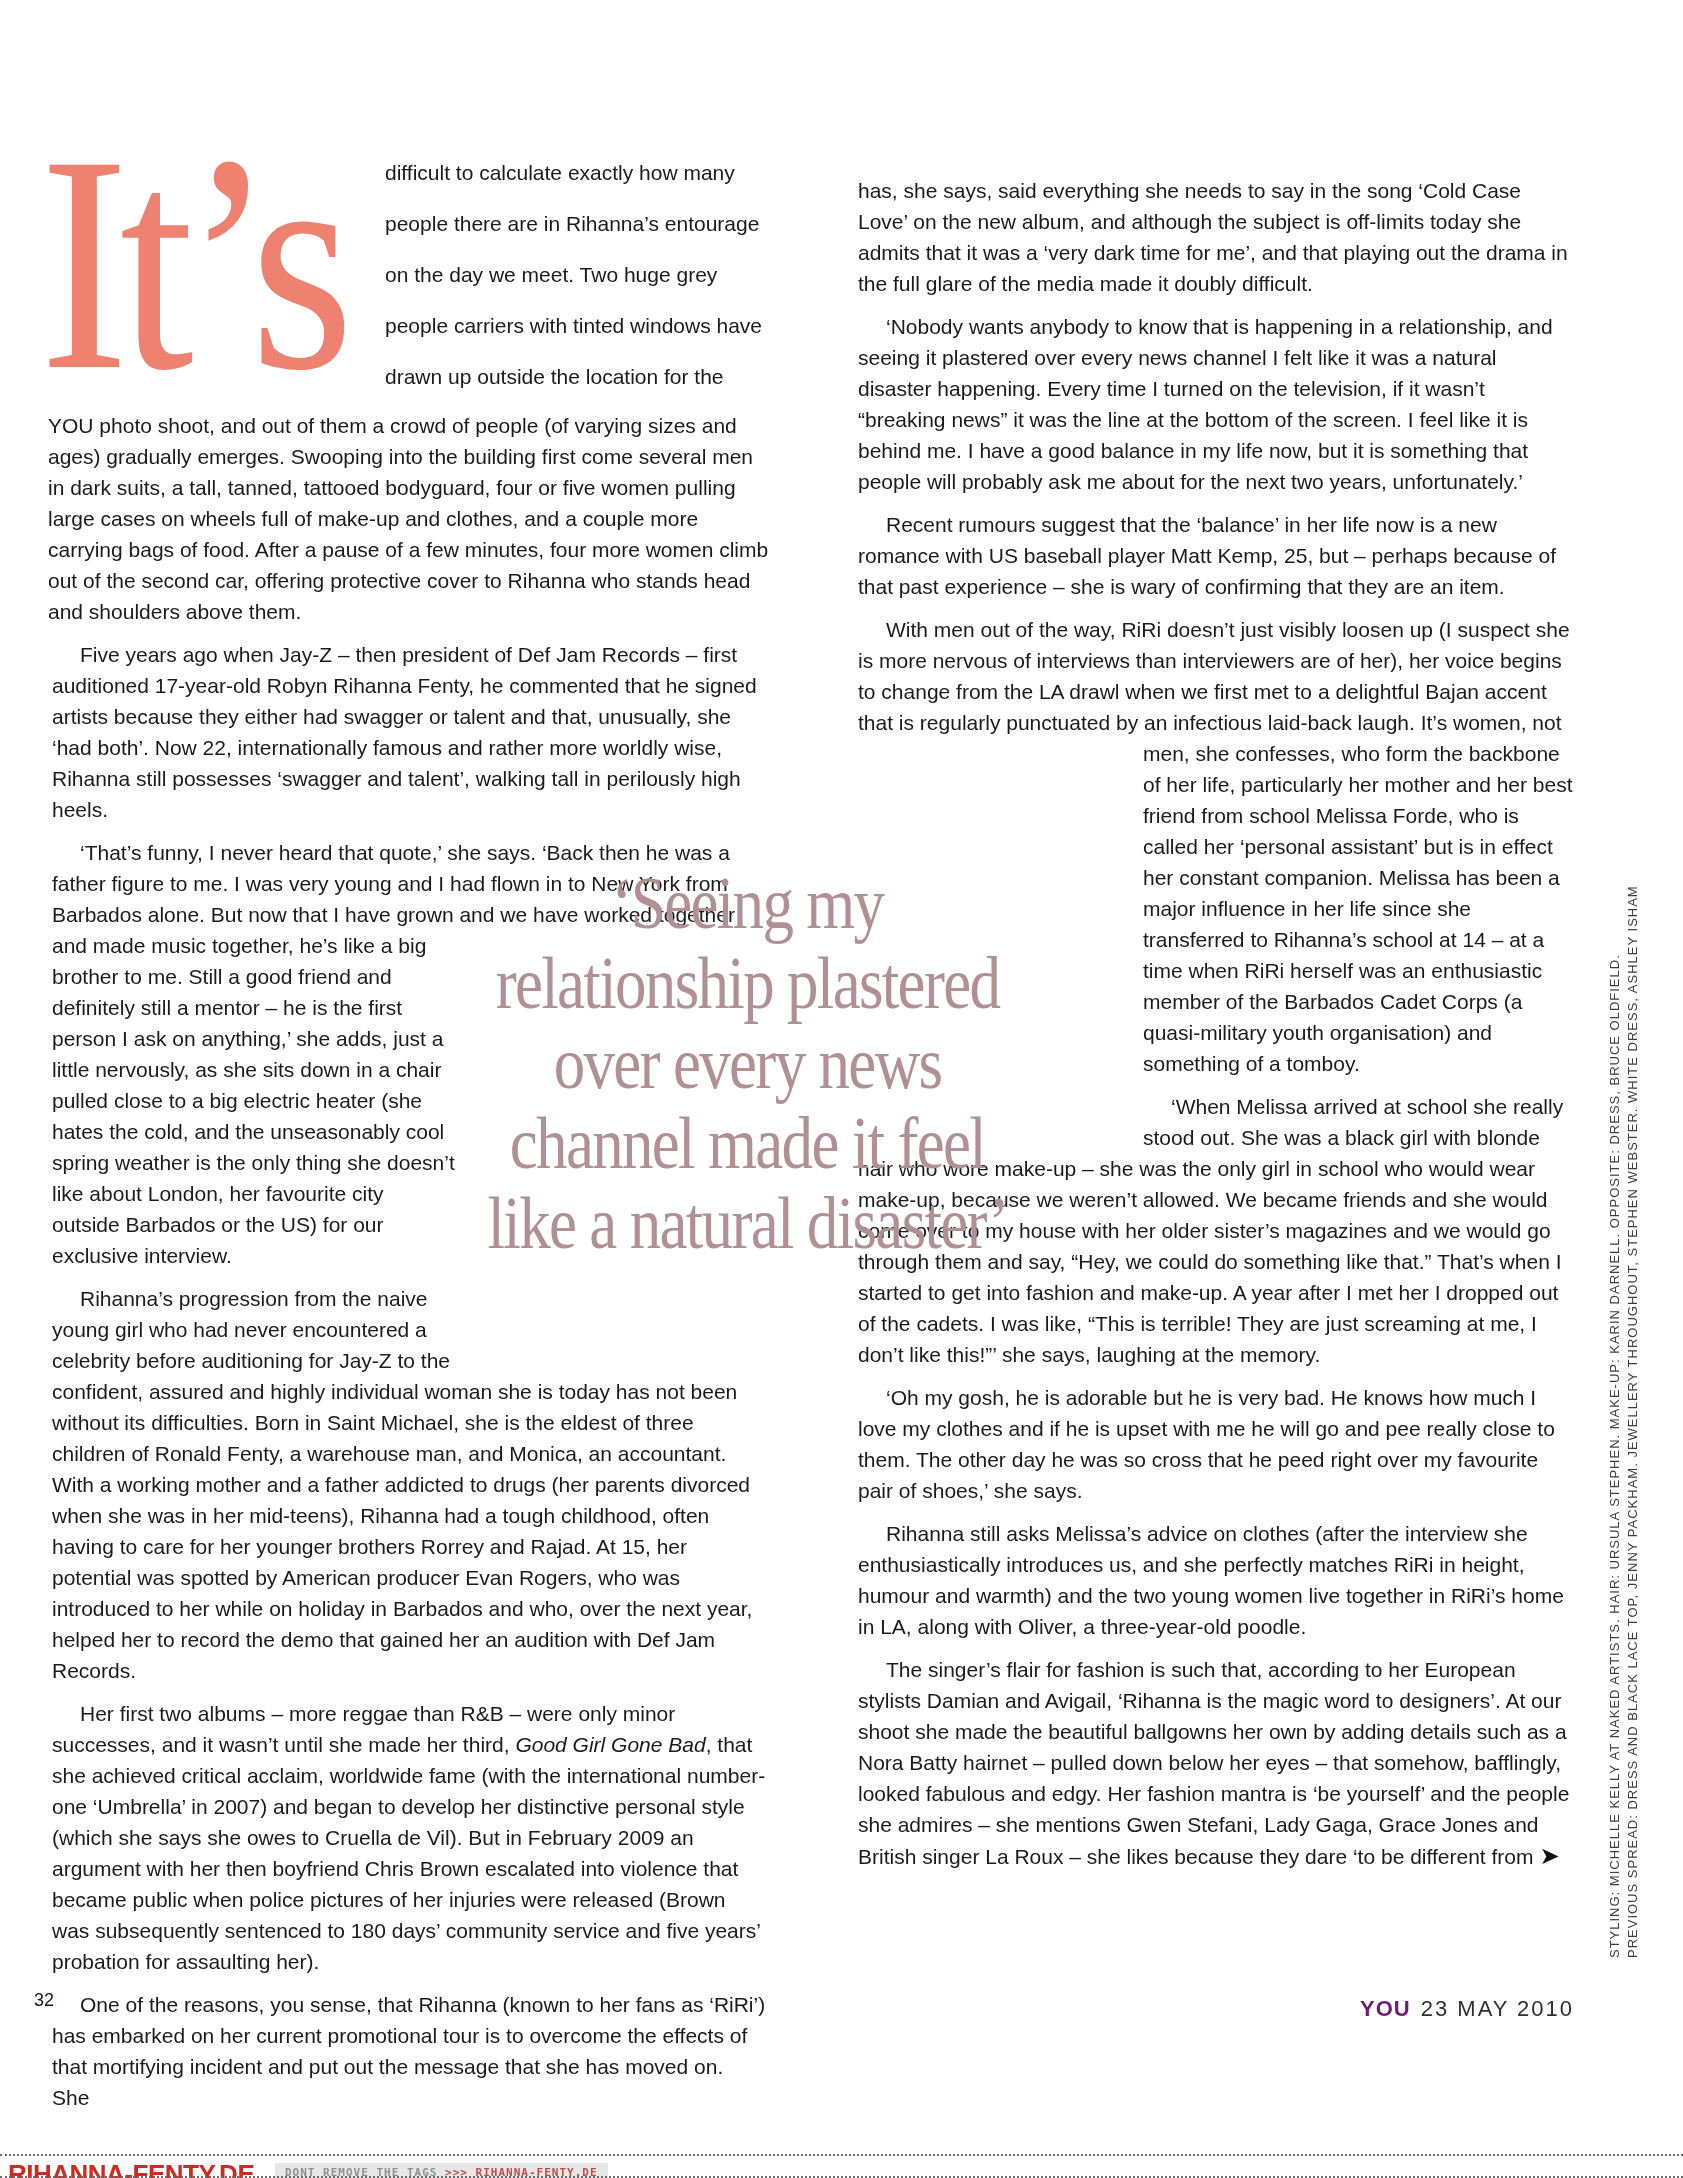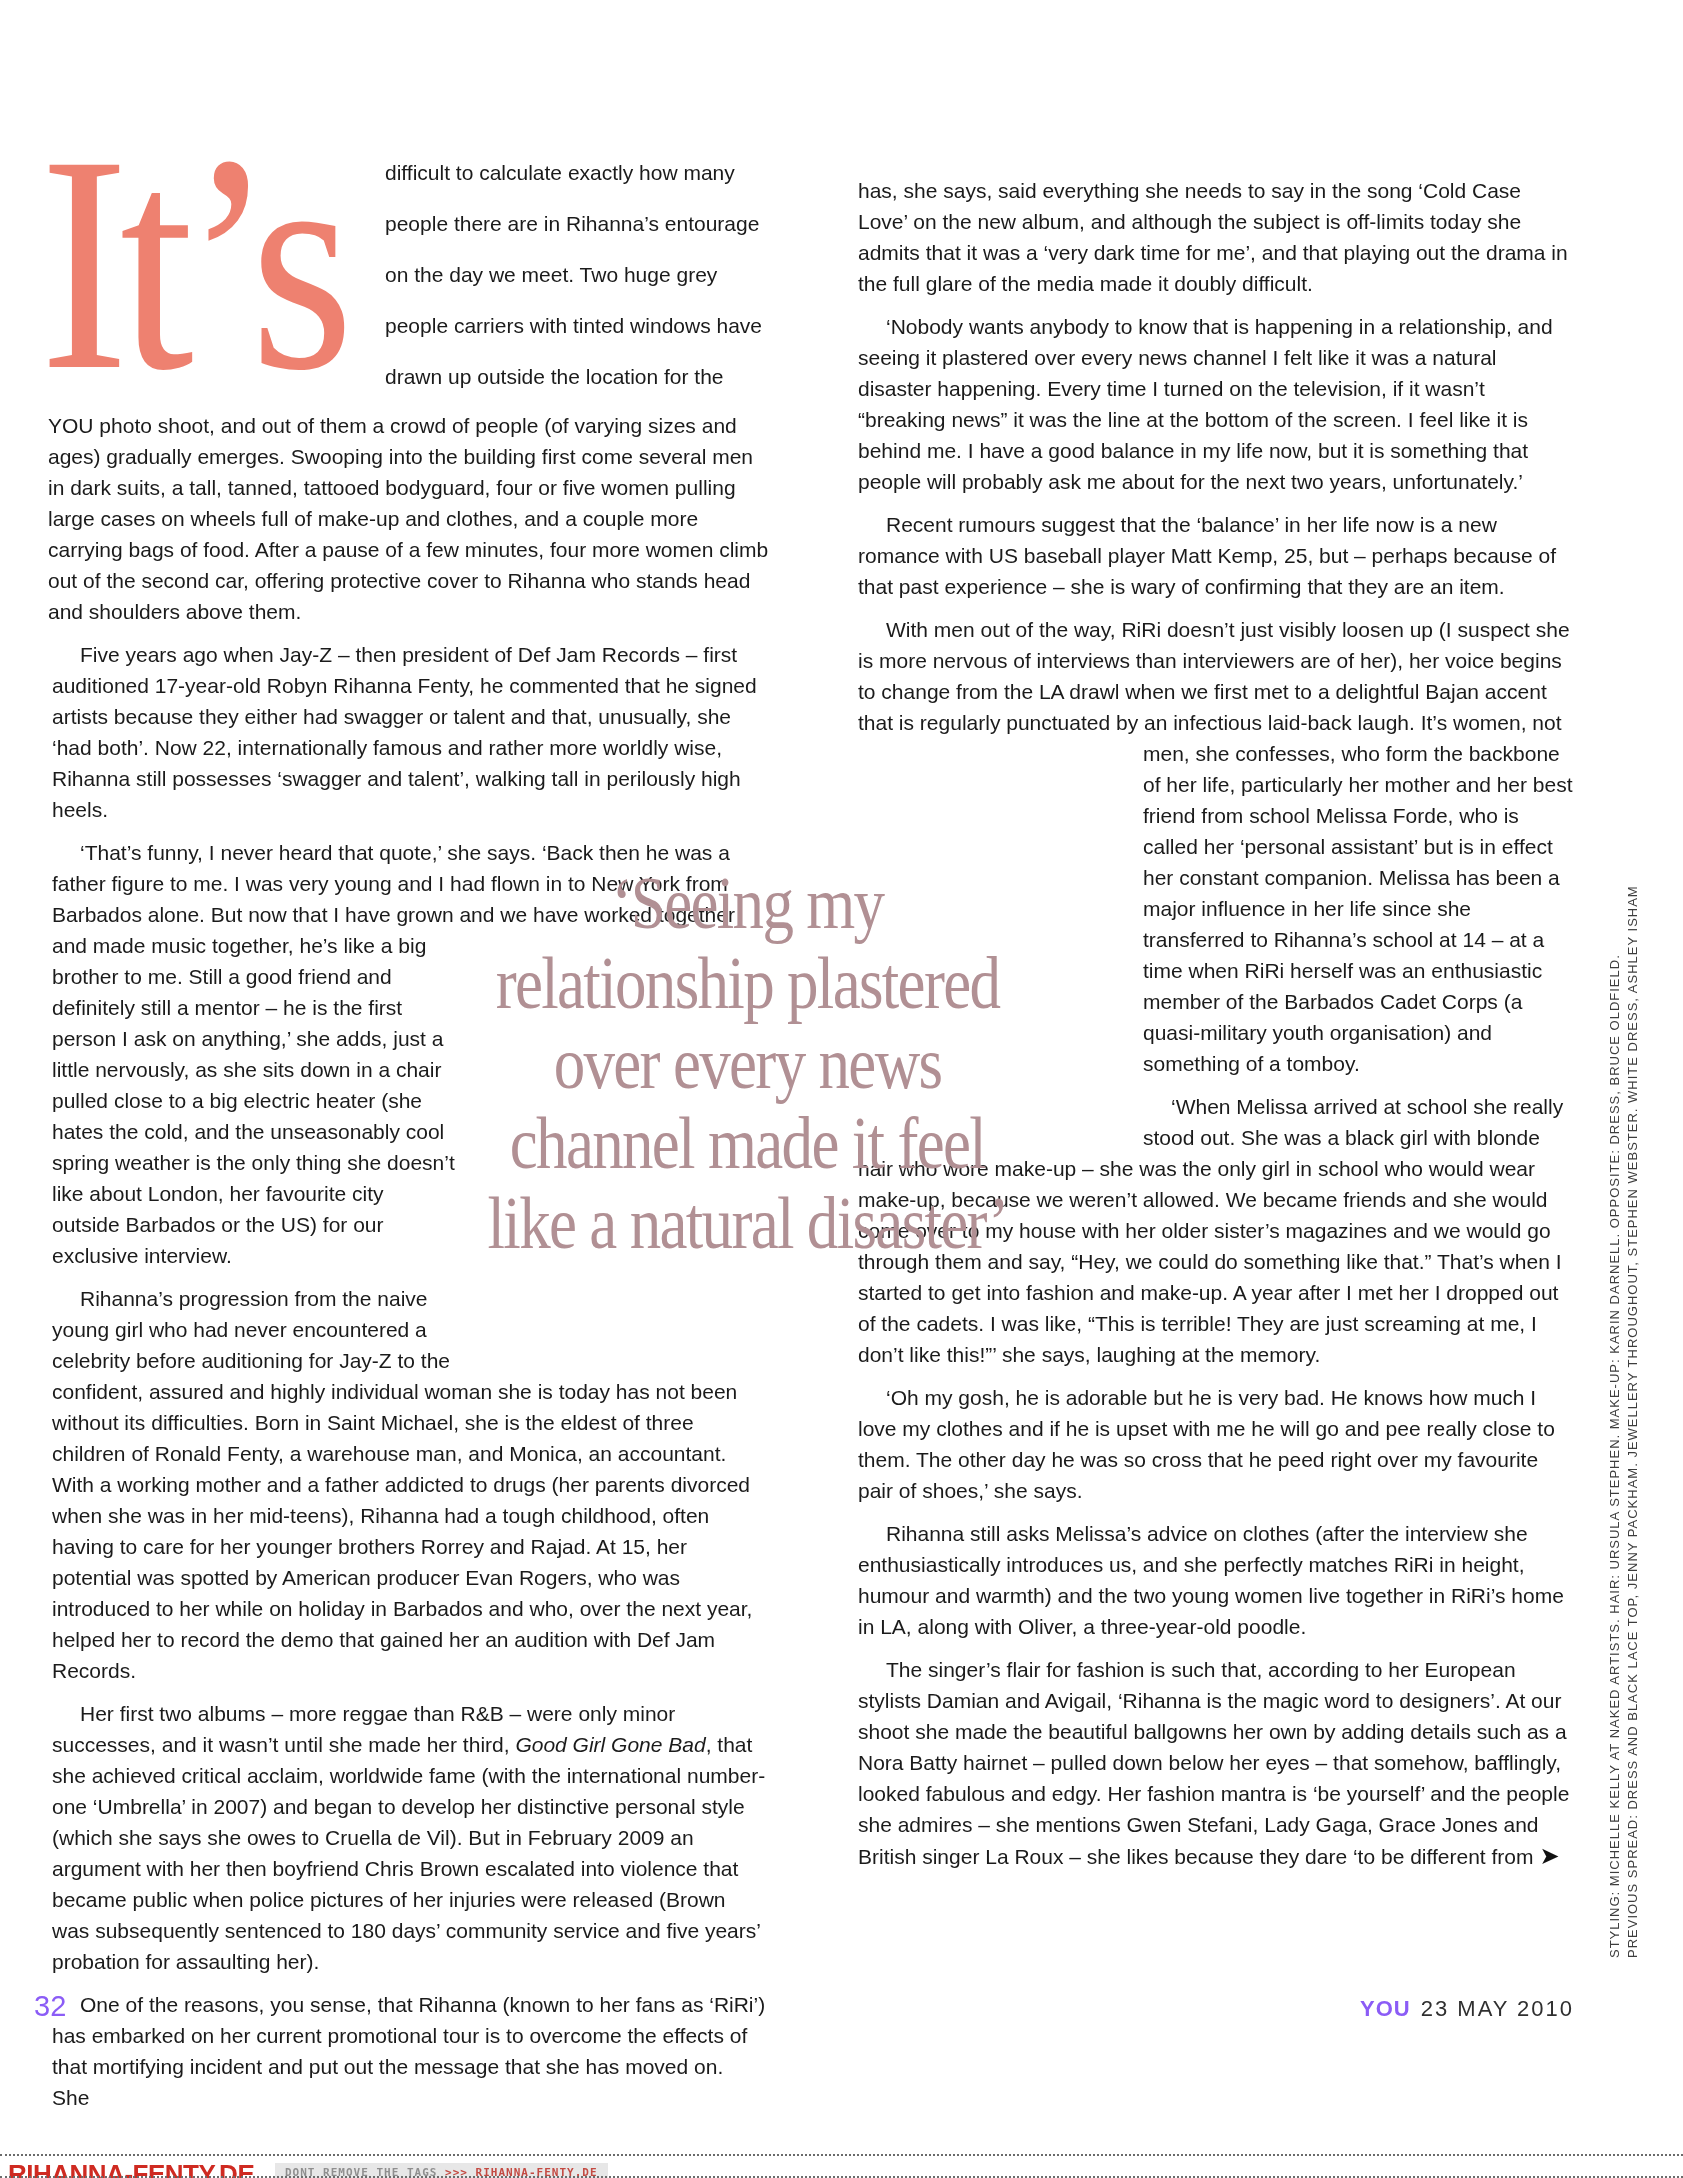--- a/index.html
+++ b/index.html
@@ -58,27 +58,27 @@
     transform:rotate(-90deg);
     transform-origin:top left;
     font-size:13px;line-height:18px;
     letter-spacing:1px;
     color:#3d3d3d;
     white-space:nowrap;
   }
   
   #page-number{
     position:absolute;left:34px;top:1990px;
-    font-size:29px;color:#8b5cf6;letter-spacing:0;
+    font-size:18px;color:#0f172a;letter-spacing:0;
   }
   #footer-right{
     position:absolute;right:109px;top:1996px;
     font-size:22px;letter-spacing:2px;color:#2f2f2f;
   }
-  #footer-right .mag{font-weight:bold;letter-spacing:1px;margin-right:10px;color:#8b5cf6;}
+  #footer-right .mag{font-weight:bold;letter-spacing:1px;margin-right:10px;color:#701a75;}
   
   .continue-arrow{font-size:24px;line-height:31px;color:#111;margin-left:6px;}
   
   .dotted{position:absolute;left:0;width:1683px;border-top:2px dotted #6b6b6b;height:0;}
   #dotted-top{top:2154px;}
   #dotted-bottom{top:2176px;}
   #wm-brand{
     position:absolute;left:8px;top:2159px;
     font-size:26px;font-weight:bold;letter-spacing:-0.5px;
     color:#cf2a21;

